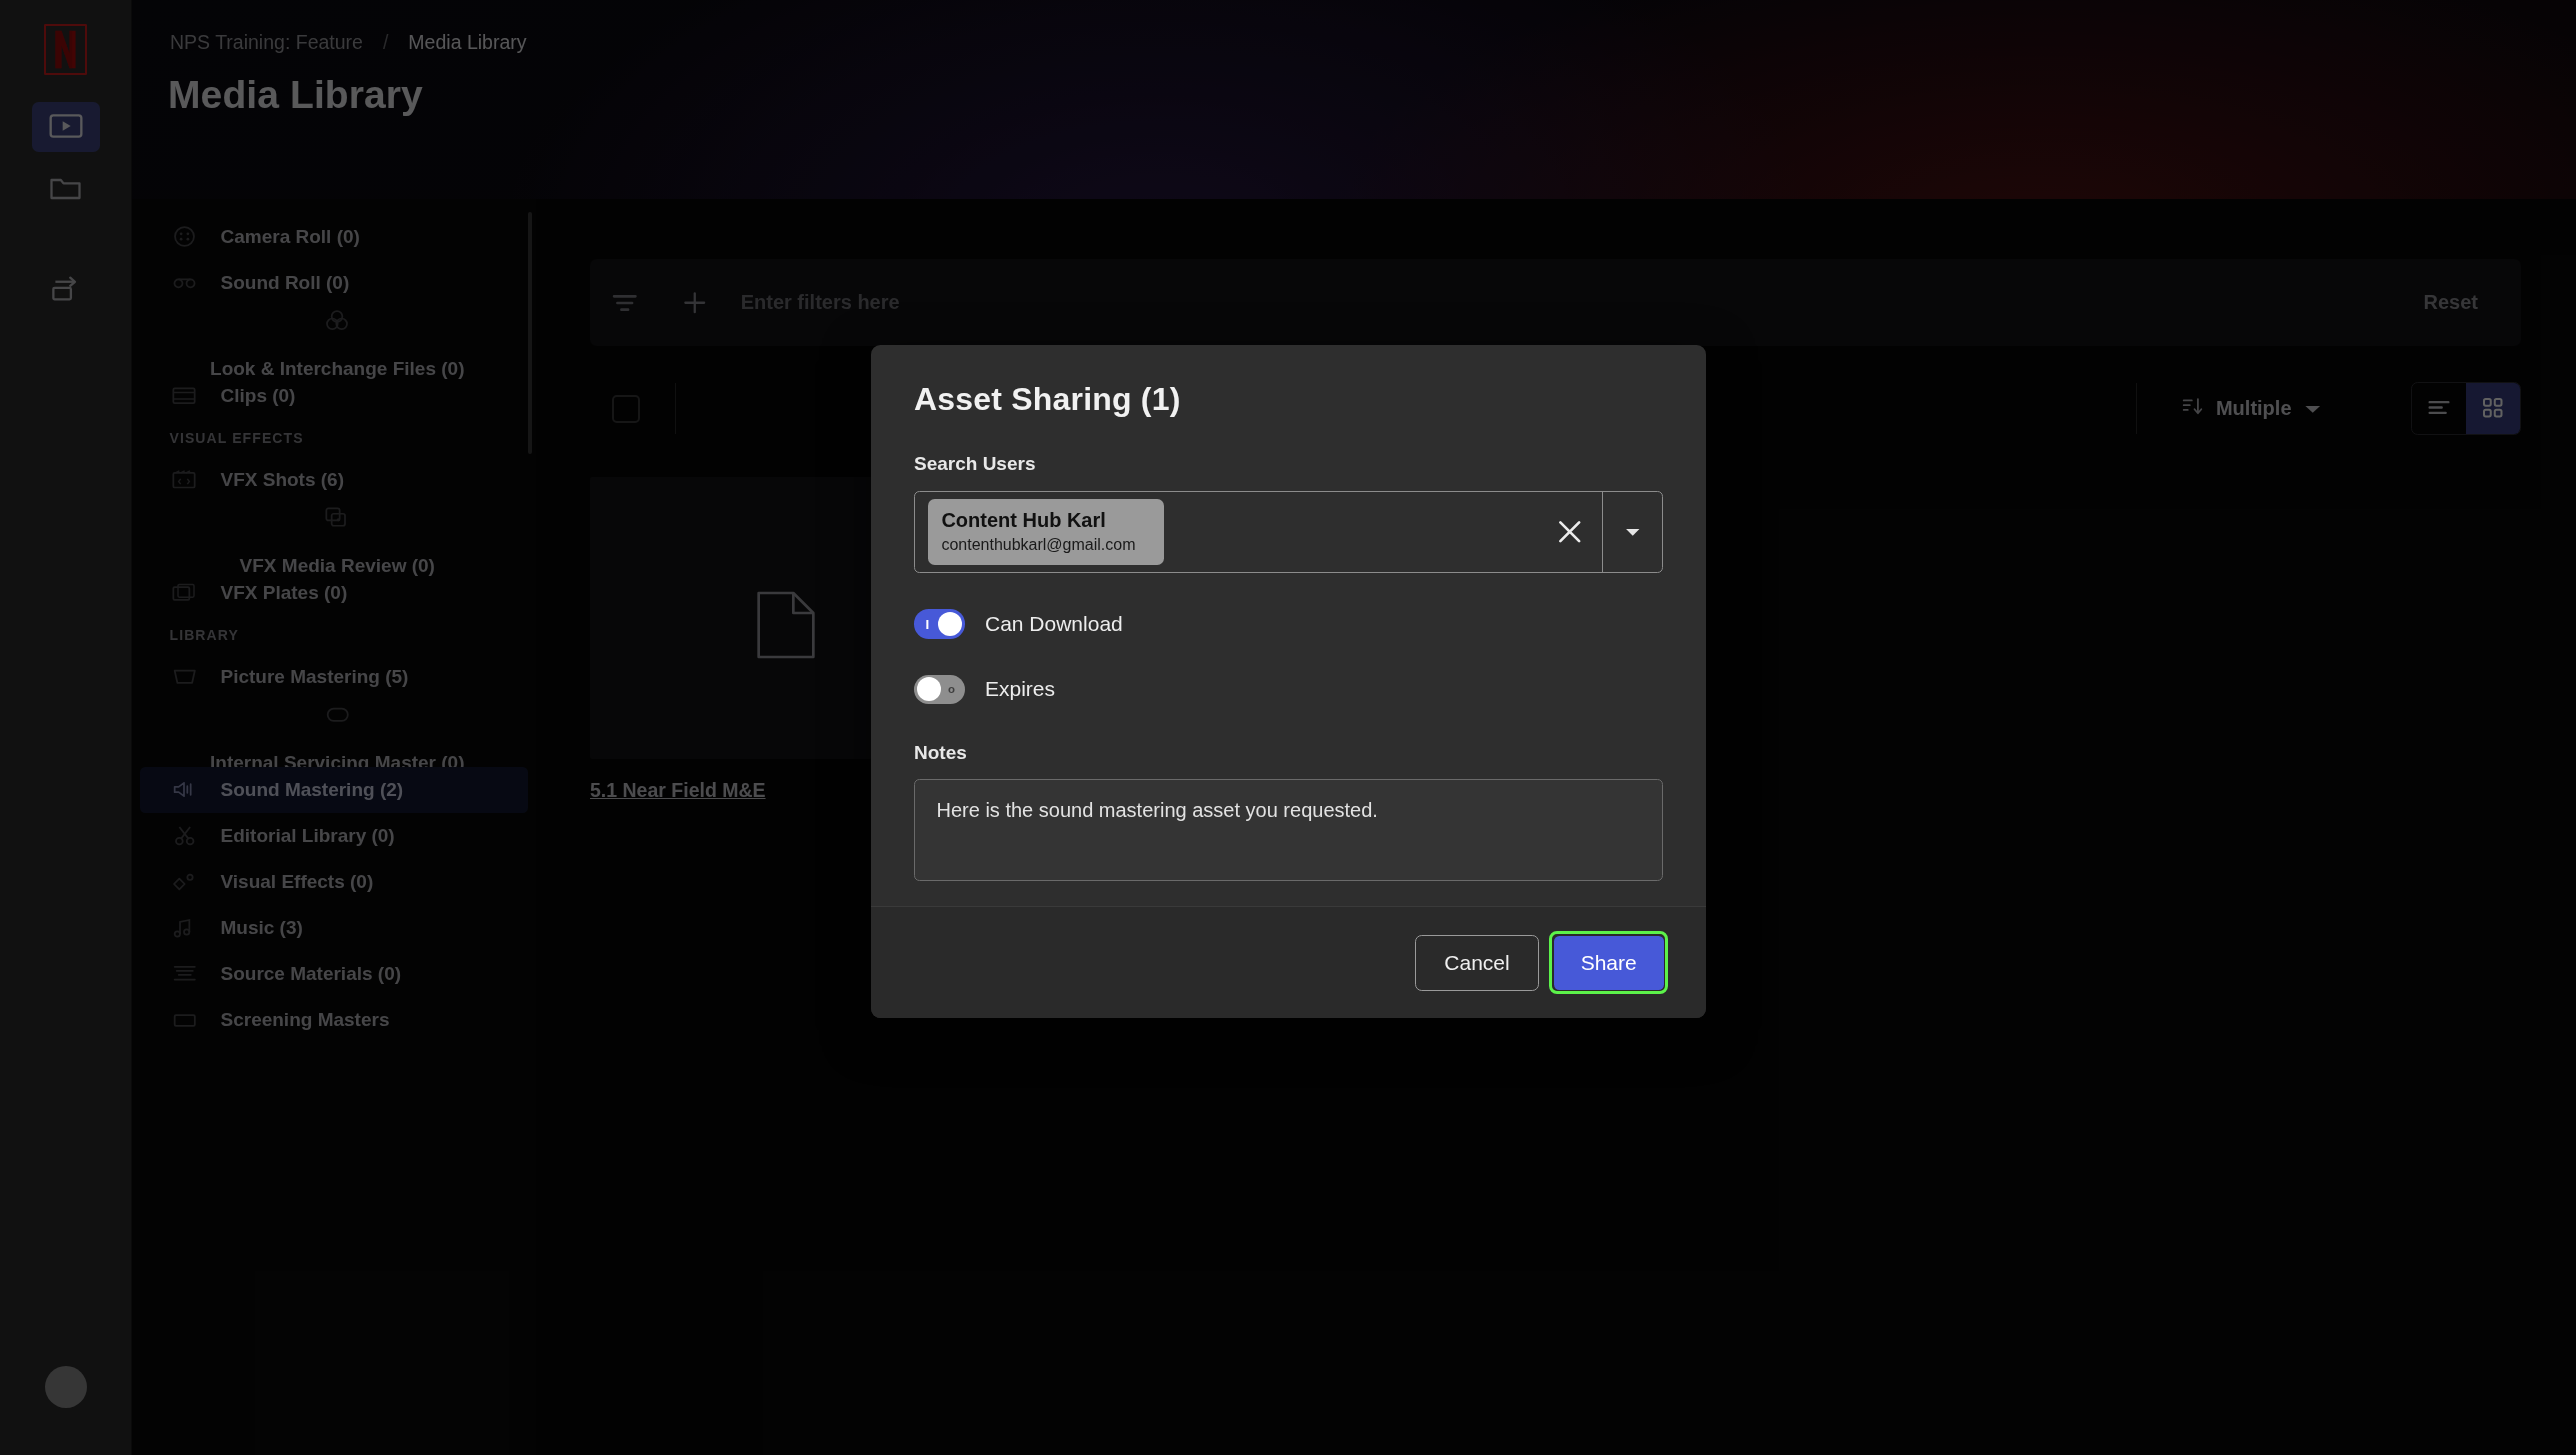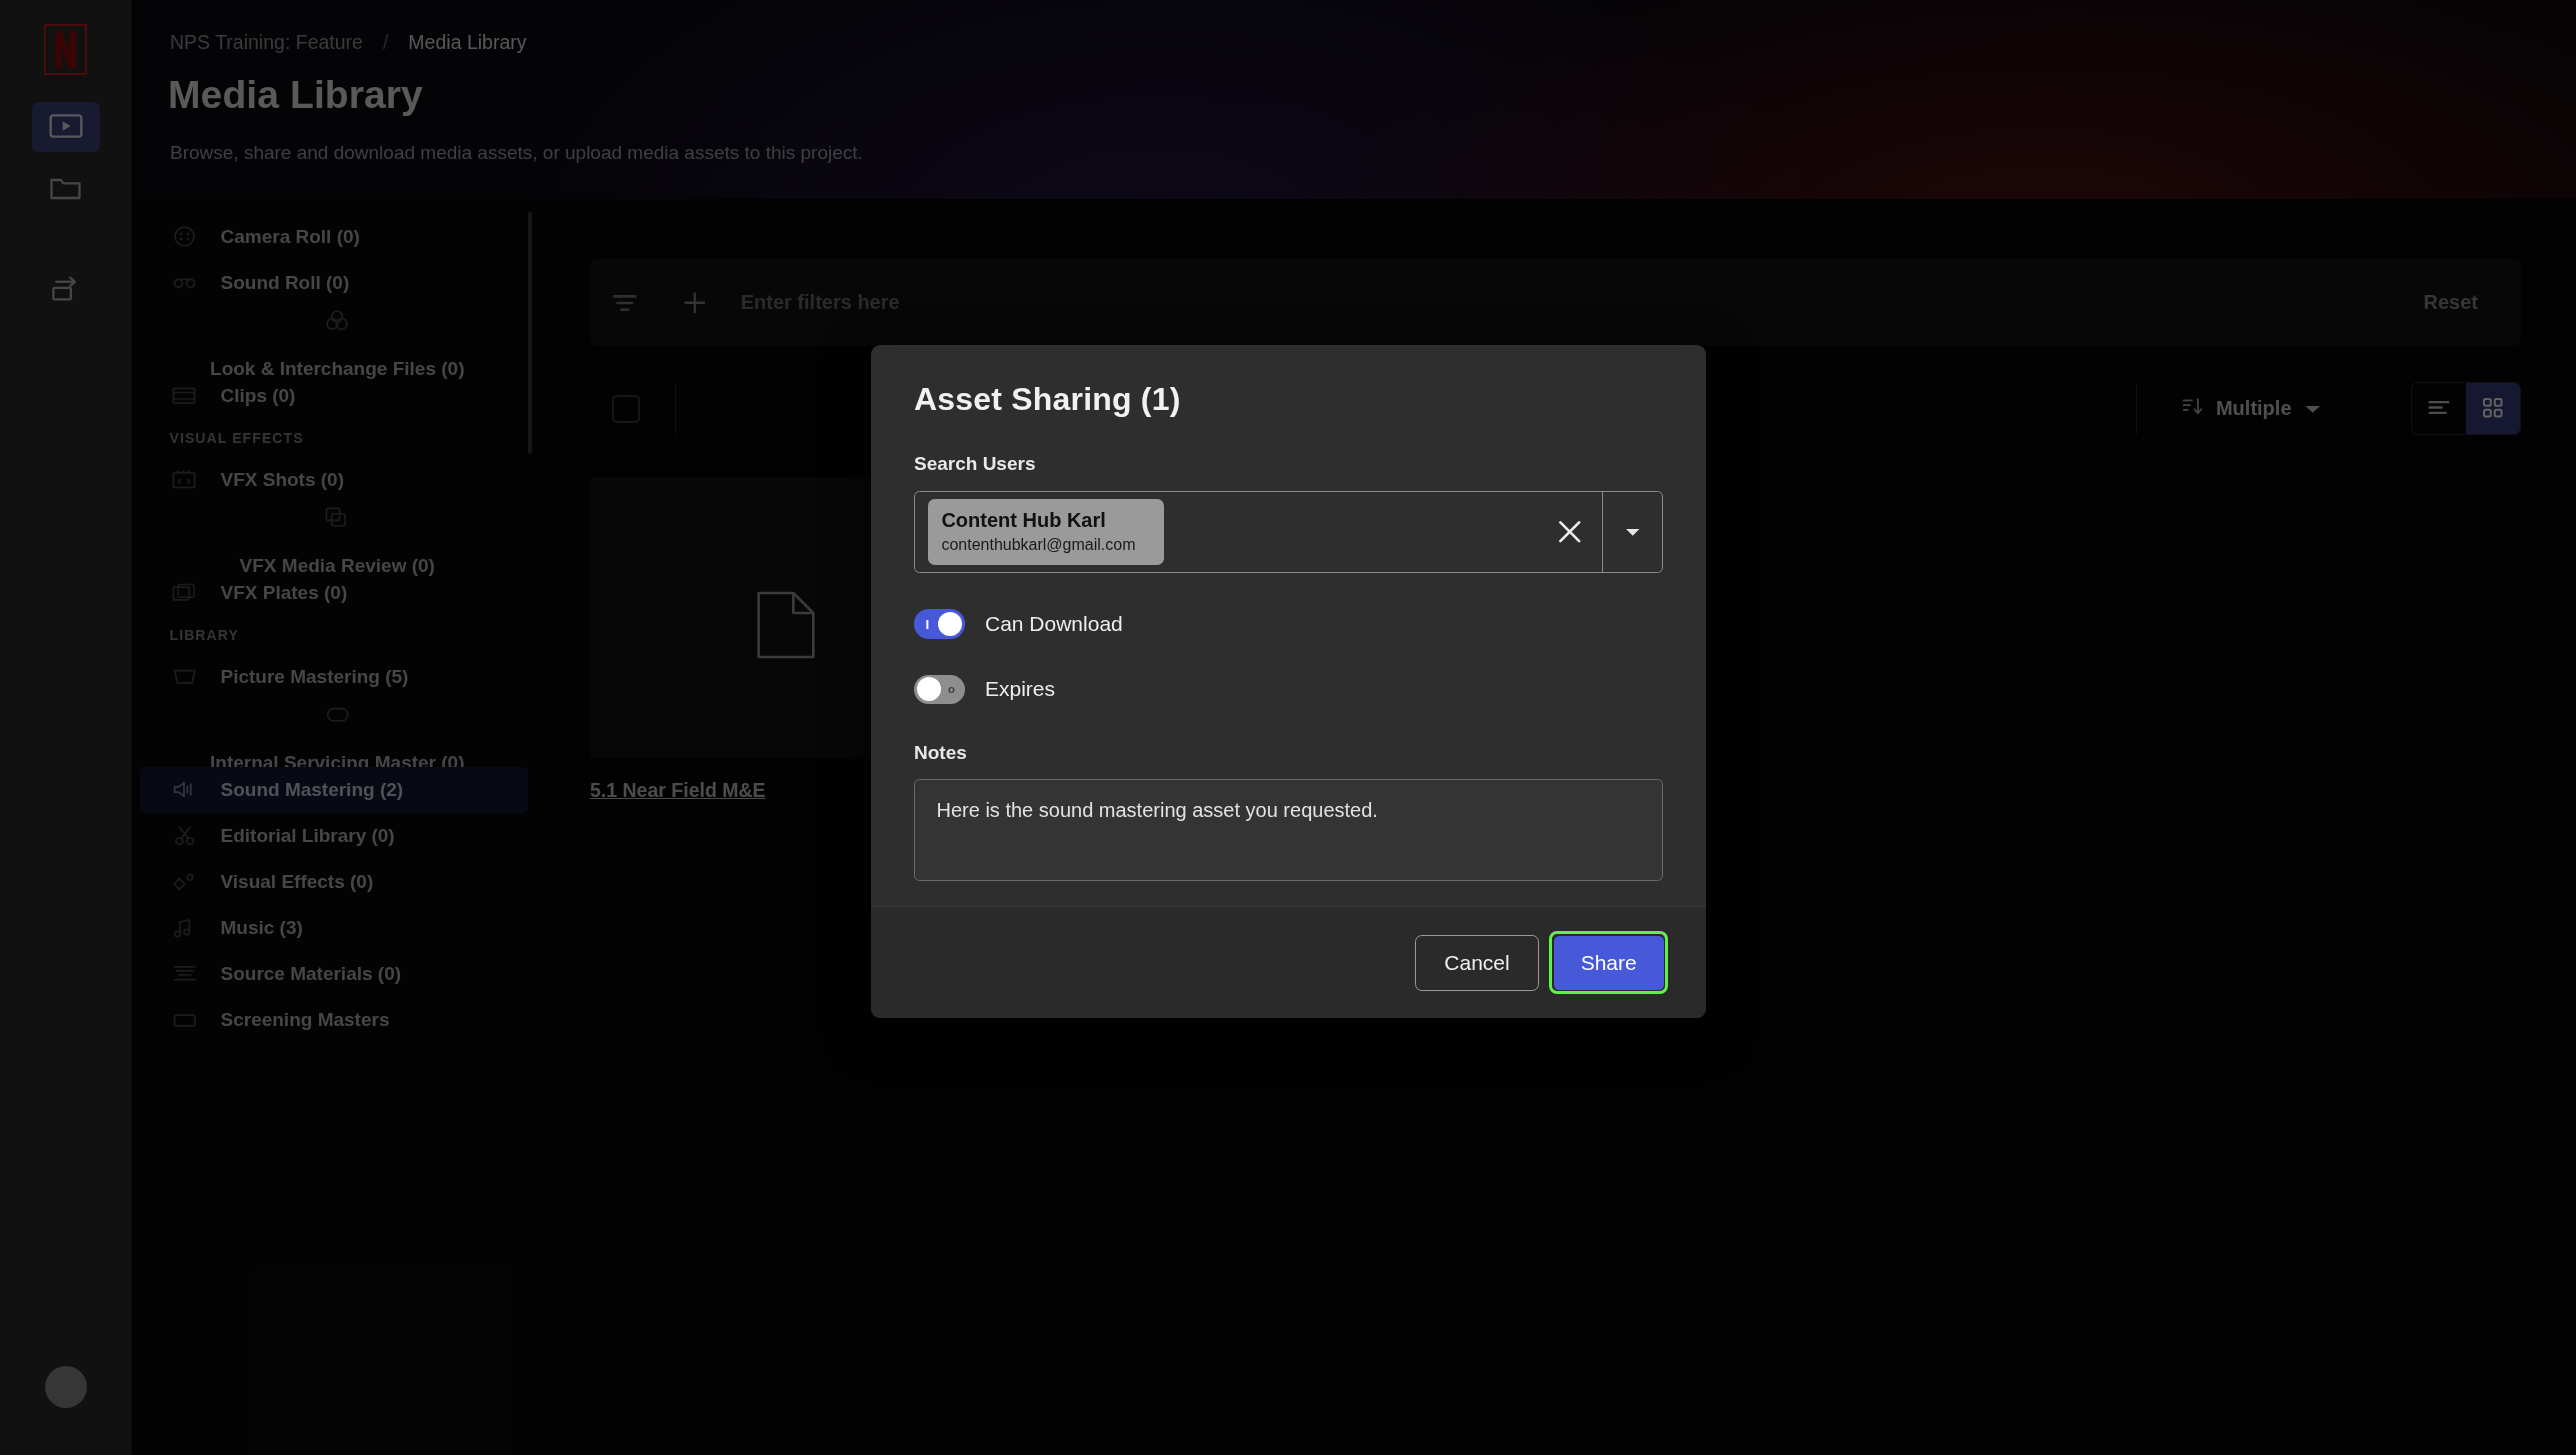--- a/index.html
+++ b/index.html
@@ -241,21 +241,20 @@
     <div class="rail-avatar"></div>
   </div>
 
   <div class="page-header">
     <div class="crumbs">
       <span class="crumb-1">NPS Training: Feature</span>
       <span class="crumb-sep">/</span>
       <span class="crumb-2">Media Library</span>
     </div>
     <div class="page-title">Media Library</div>
-    <div class="page-sub">Browse, share and download media assets, or upload media assets to this project.</div>
   </div>
 
   <div class="sidebar">
     <div class="side-gap-s"></div>
 
     <div class="side-item">
       <span class="ic">
         <svg width="23" height="23" viewBox="0 0 34 34">
             <circle cx="17" cy="17" r="14" fill="none" stroke="#4a4a4e" stroke-width="2.6"></circle>
             <circle cx="12" cy="13" r="2" fill="#4a4a4e"></circle>
@@ -302,21 +301,21 @@
     <div class="side-group">VISUAL EFFECTS</div>
 
     <div class="side-item">
       <span class="ic">
         <svg width="24" height="19" viewBox="0 0 36 28">
             <rect x="2" y="4" width="32" height="22" rx="2" fill="none" stroke="#4a4a4e" stroke-width="2.6"></rect>
             <path d="M5 4 l6 -3 M13 4 l6 -3 M21 4 l6 -3" stroke="#4a4a4e" stroke-width="2.2"></path>
             <path d="M13 13 l-3 4 3 4 M23 13 l3 4 -3 4" stroke="#4a4a4e" stroke-width="2.2" fill="none"></path>
           </svg>
       </span>
-      <span class="lbl">VFX Shots (0)</span>
+      <span class="lbl">VFX Shots (6)</span>
     </div>
 
     <div class="side-item tall">
       <span class="ic">
         <svg width="24" height="21.5" viewBox="0 0 36 32">
             <rect x="2" y="2" width="20" height="18" rx="3" fill="none" stroke="#4a4a4e" stroke-width="2.6"></rect>
             <rect x="10" y="10" width="20" height="18" rx="3" fill="none" stroke="#4a4a4e" stroke-width="2.6"></rect>
             <circle cx="20" cy="19" r="2.4" fill="#4a4a4e"></circle>
           </svg>
       </span>

